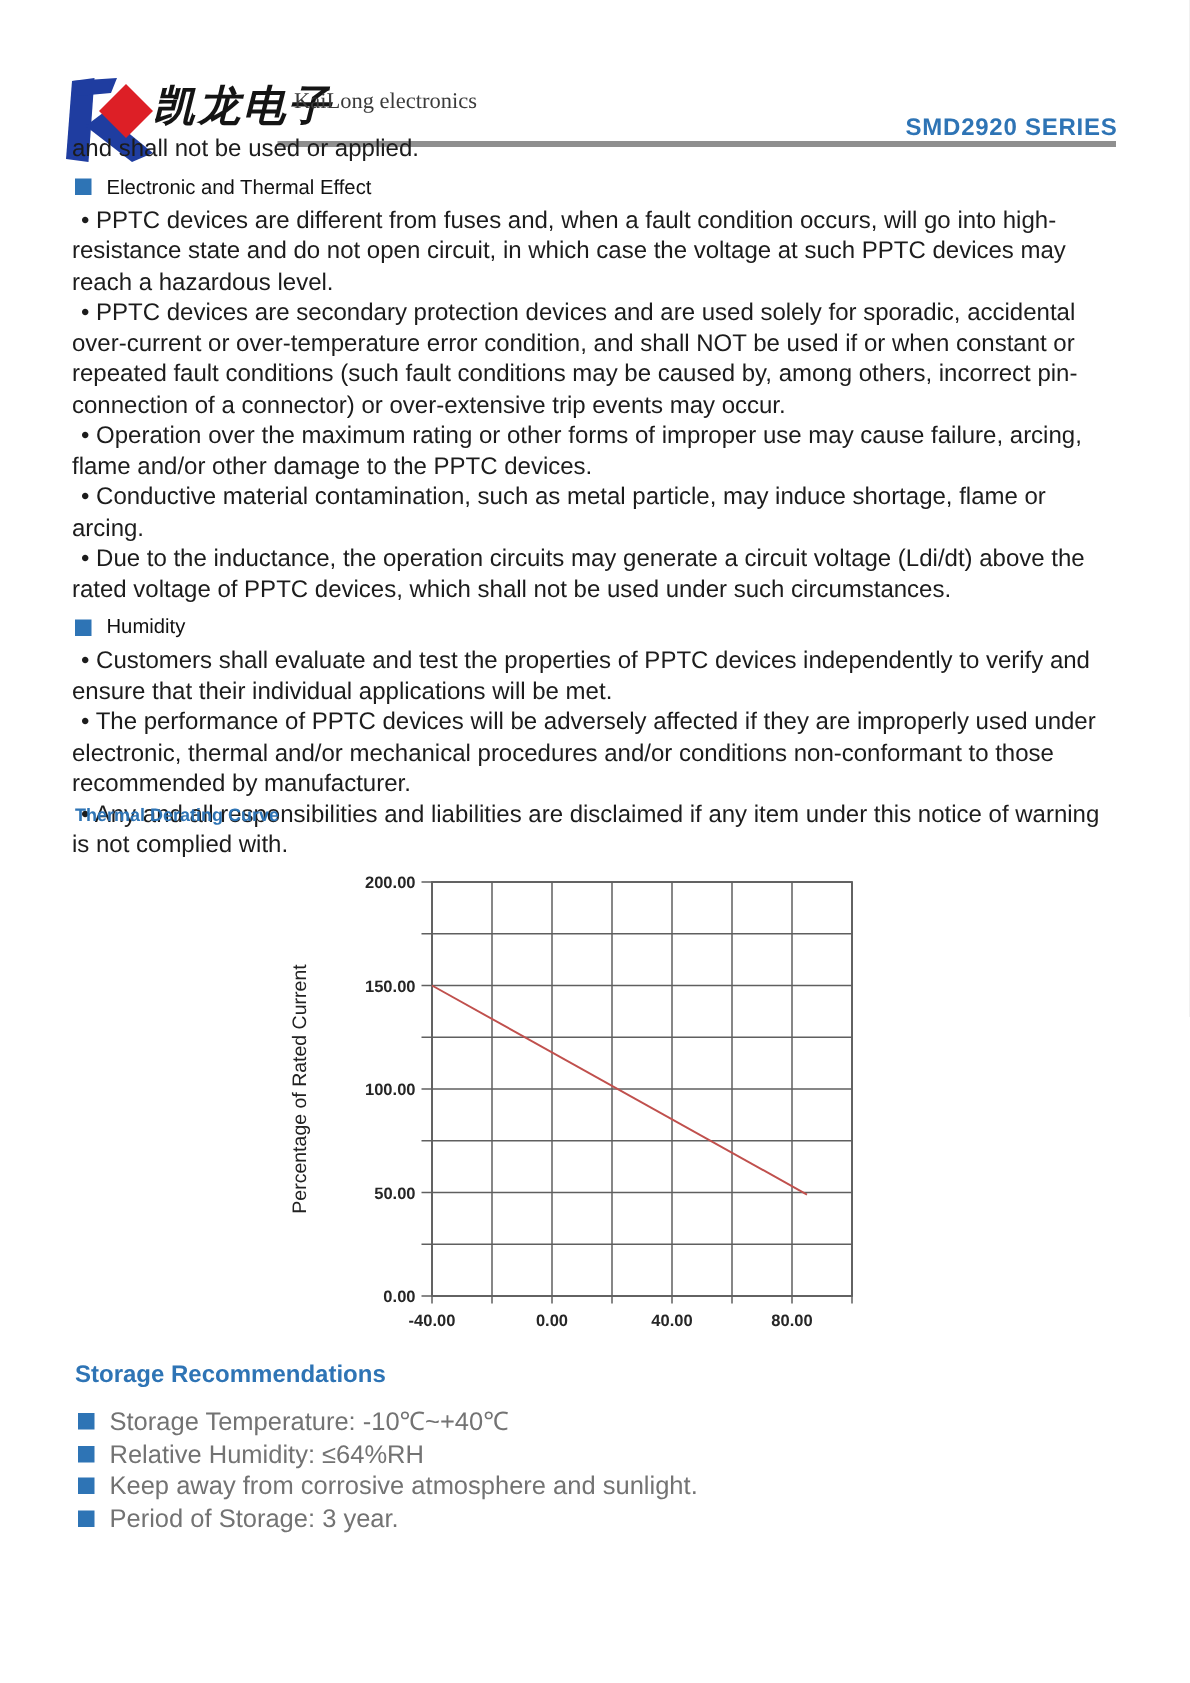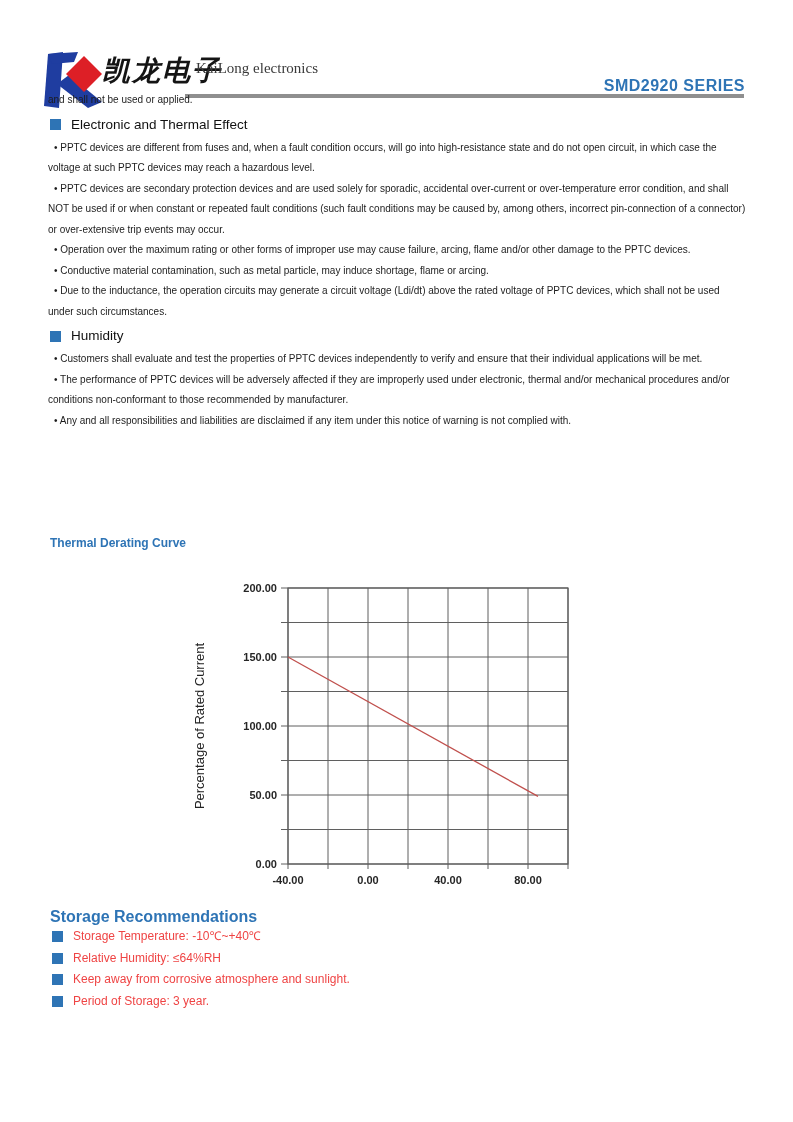--- a/index.html
+++ b/index.html
@@ -29,40 +29,40 @@
     position:absolute; right:48px; top:77px;
     font-size:16px; font-weight:bold; color:var(--accent,#2e74b5);
     letter-spacing:0.5px; white-space:nowrap;
   }
   .header-rule {
     position:absolute; left:185px; right:49px; top:94px;
     height:4px; background:var(--rule,#8f8f8f);
   }
   
   .content { position:absolute; left:48px; right:47px; top:90px; }
-  .content p { margin:0; font-size:10px; line-height:20.5px; color:#1c1c1c; }
+  .content p { margin:0; font-size:16px; line-height:20.5px; color:#1c1c1c; }
   .content p.b { text-indent:6px; }
   .content p.b::before { content:"\2022  "; }
   .sec-head {
     display:flex; align-items:center;
     font-size:13.5px; line-height:22px; margin:3px 0 2px; color:#111;
   }
   .sq {
     display:inline-block; width:11px; height:11px;
     background:var(--accent,#2e74b5); margin:0 10px 0 2px; flex:0 0 auto;
   }
   .blue-title { font-size:12px; font-weight:bold; color:var(--accent,#2e74b5); }
   
   .chart-wrap { position:absolute; left:180px; top:572px; width:410px; height:330px; }
   .tick-label { font:bold 11px "Liberation Sans",sans-serif; fill:#262626; }
   .axis-label { font:13px "Liberation Sans",sans-serif; fill:#222; }
   
   .storage { position:absolute; left:50px; top:908px; right:48px; }
-  .storage-title { font-size:16px; font-weight:bold; color:var(--accent,#2e74b5); margin-bottom:0; }
-  .storage-item { display:flex; align-items:center; font-size:12px; line-height:21.5px; color:#ef4444; }
+  .storage-title { font-size:16px; font-weight:bold; color:var(--accent,#2e74b5); margin-bottom:11px; }
+  .storage-item { display:flex; align-items:center; font-size:17px; line-height:21.5px; color:#737373; }
   .storage-item .sq { width:11px; height:11px; margin:0 10px 0 2px; }
   
   .footer {
     position:absolute; left:50px; right:48px; top:1036px;
     display:flex; justify-content:space-between;
     font-size:12.5px; color:var(--accent,#2e74b5);
   }
   .footer a { color:var(--accent,#2e74b5); text-decoration:none; }
 </style>
 </head>

